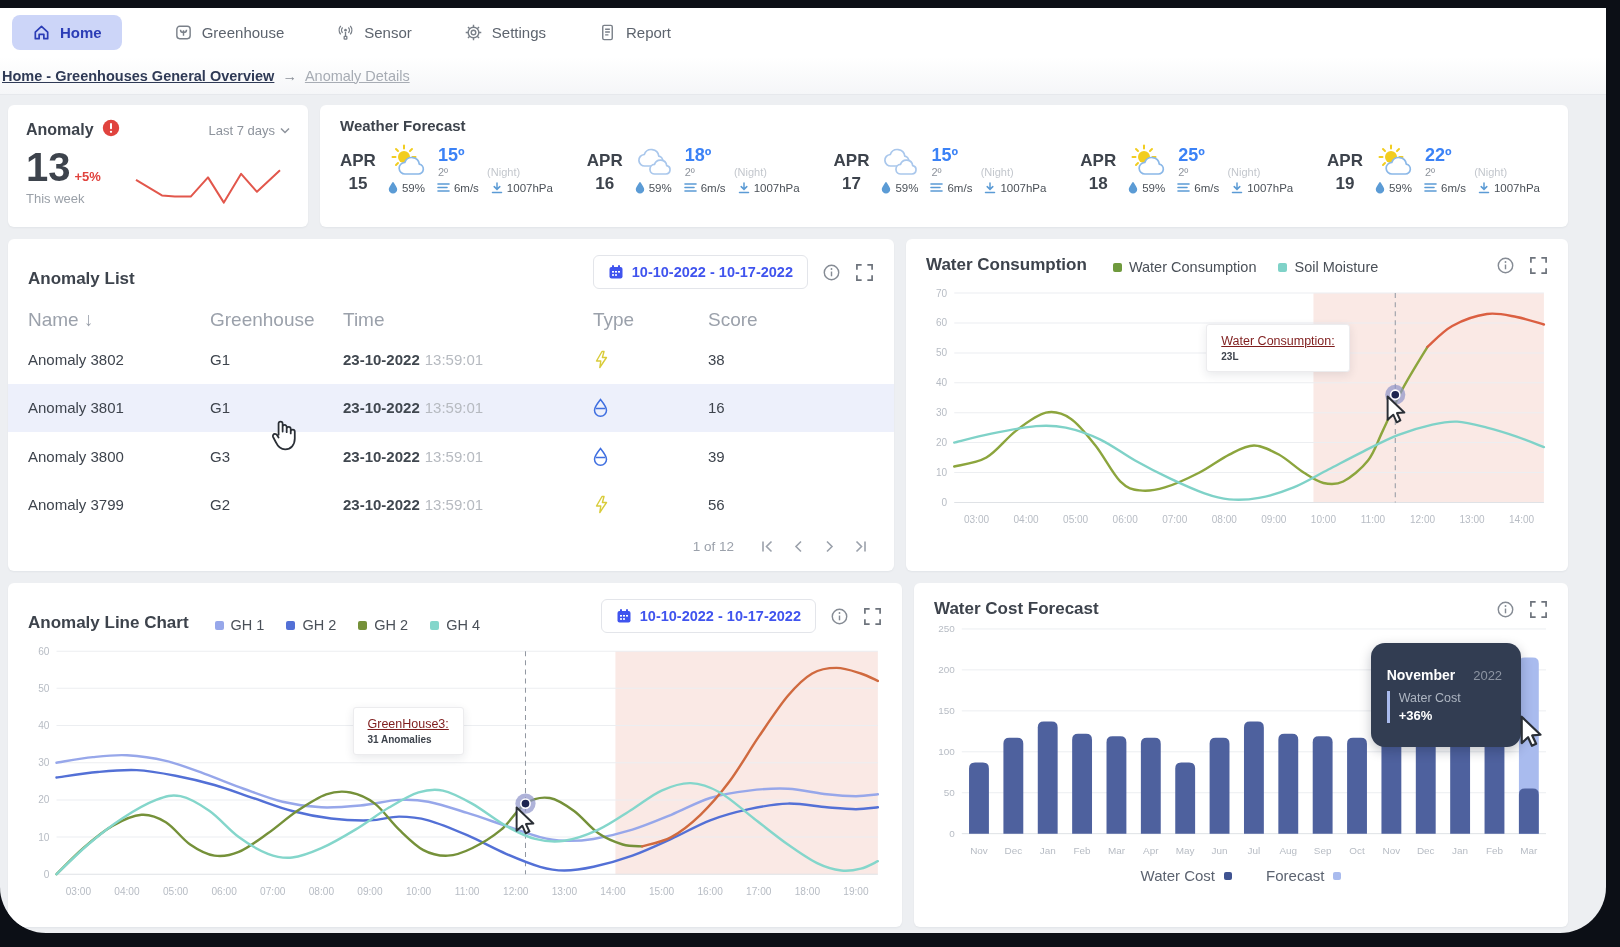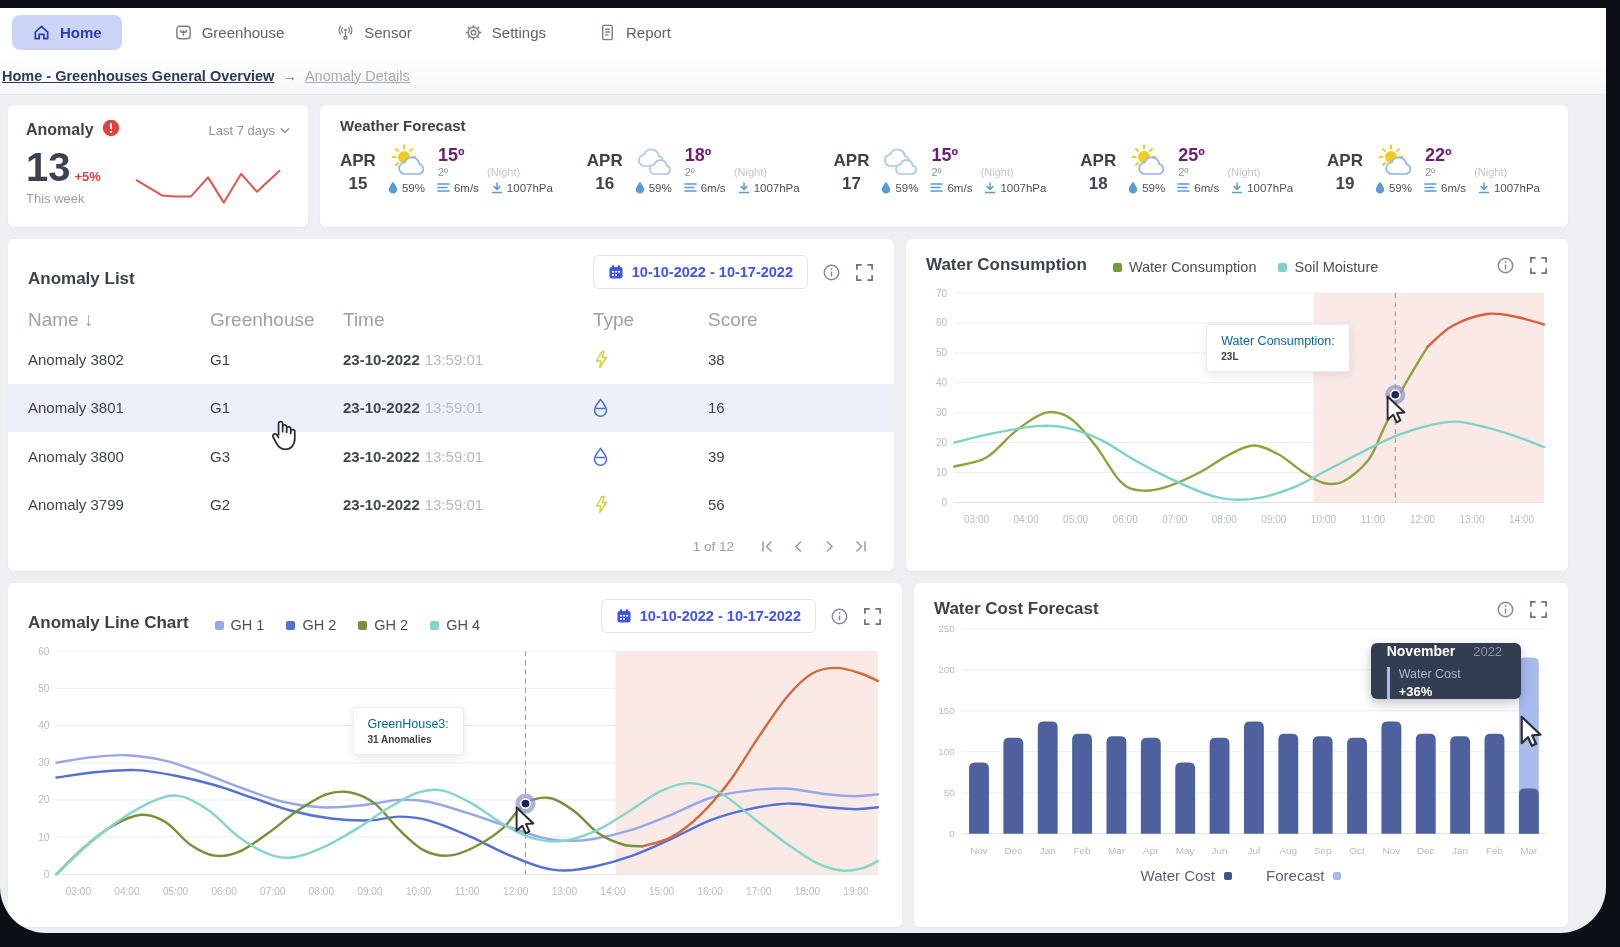--- a/index.html
+++ b/index.html
@@ -33,21 +33,21 @@
   
   .weather-card{flex:1;height:122px;padding:12px 20px 10px;box-sizing:border-box;}
   .weather-title{font-size:15px;font-weight:bold;color:#3d434c;margin-bottom:10px;}
   .wdays{display:flex;justify-content:space-between;padding-right:8px;}
   .wday{display:flex;gap:12px;}
   .wdate{text-align:center;font-weight:bold;color:#3d434c;font-size:17px;line-height:1.35;padding-top:6px;}
   .wtop{display:flex;align-items:center;gap:8px;}
   .wicon{display:none;width:42px;height:34px;}
   .wday.sun-cloud .ic-sun-cloud{display:block;}
   .wday.clouds .ic-clouds{display:block;}
-  .wtemp{font-size:18px;font-weight:bold;color:#701a75;}
+  .wtemp{font-size:18px;font-weight:bold;color:#3b82f6;}
   .wnight{font-size:11px;color:#8d939c;}
   .wnight .wnlabel{color:#c3c7cd;margin-left:36px;}
   .wstats{display:flex;gap:12px;margin-top:3px;font-size:11.5px;color:#4b5158;align-items:center;}
   .wstat{display:flex;align-items:center;gap:4px;}
   
   .card-head{display:flex;align-items:flex-end;padding:16px 20px 8px;}
   .card-title{font-size:17px;font-weight:bold;color:#3d434c;}
   .head-icons{margin-left:auto;display:flex;align-items:center;gap:14px;}
   .icon-btn{cursor:pointer;display:flex;}
   .date-btn{display:flex;align-items:center;gap:8px;border:1px solid #e3e5ea;border-radius:6px;
@@ -74,23 +74,23 @@
   .pager span{cursor:pointer;display:flex;}
   .hand-cursor{position:absolute;left:258px;top:178px;pointer-events:none;}
   
   .wc-card{flex:1;height:332px;box-sizing:border-box;}
   .alc-card{width:894px;height:344px;box-sizing:border-box;}
   .bar-card{flex:1;height:344px;box-sizing:border-box;}
   .chart-wrap{position:relative;padding:2px 14px 0;}
   .chart-wrap svg.chart{display:block;width:100%;}
   .tip{position:absolute;background:#fff;border:1px solid #ececee;border-radius:3px;
     box-shadow:0 3px 10px rgba(30,40,60,.10);padding:9px 14px;white-space:nowrap;}
-  .tip-label{font-size:12.5px;color:#0369a1;margin-bottom:3px;}
+  .tip-label{font-size:12.5px;color:#7f1d1d;margin-bottom:3px;text-decoration:underline;}
   .tip-value{font-size:10px;font-weight:bold;color:#3d434c;}
-  .dark-tip{position:absolute;background:#323d52;border-radius:6px;padding:0 16px;min-width:118px;
+  .dark-tip{position:absolute;background:#323d52;border-radius:14px;padding:24px 16px;min-width:118px;
     box-shadow:0 4px 12px rgba(10,20,40,.25);}
   .dtip-head{display:flex;gap:18px;align-items:baseline;margin-bottom:8px;}
   .dtip-month{color:#fff;font-weight:bold;font-size:14px;}
   .dtip-year{color:#8d95a3;font-size:13px;}
   .dtip-body{border-left:3px solid #a9bbee;padding-left:9px;}
   .dtip-label{color:#aeb6c2;font-size:12.5px;margin-bottom:3px;}
   .dtip-value{color:#fff;font-weight:bold;font-size:13px;}
   .cursor{position:absolute;pointer-events:none;}
   .bar-legend{display:flex;justify-content:center;gap:34px;align-items:center;margin-top:4px;
     font-size:15px;color:#5c6370;}

